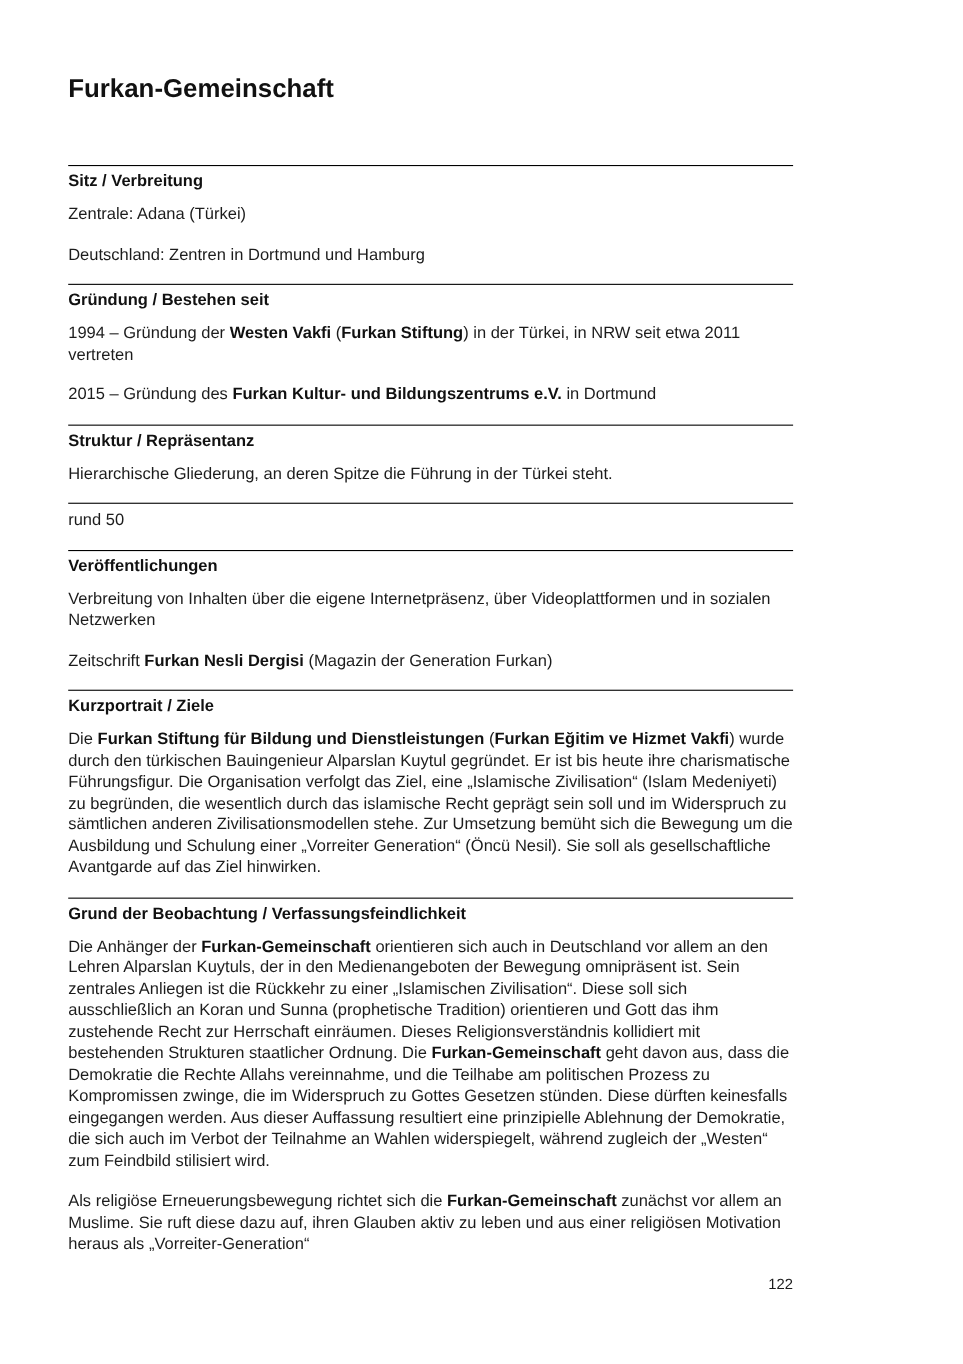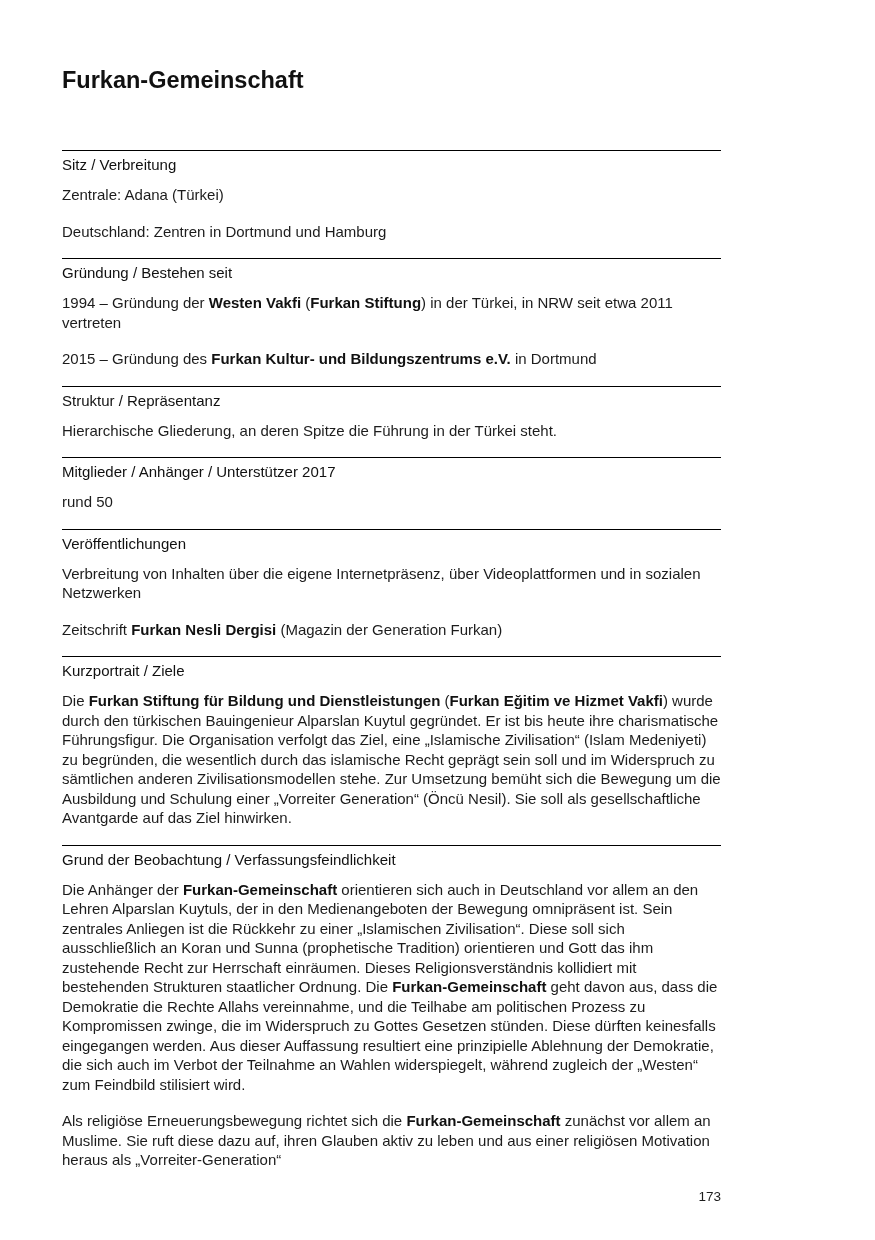--- a/index.html
+++ b/index.html
@@ -21,21 +21,21 @@
     line-height: 1.2;
     margin-bottom: 56px;
     color: #111;
   }
   section {
     border-top: 1.5px solid #000;
     padding-top: 5px;
   }
   h2 {
     font-size: 15px;
-    font-weight: normal;
+    font-weight: bold;
     line-height: 1.2;
     margin-bottom: 11px;
     color: #111;
   }
   p {
     font-size: 15px;
     line-height: 19.5px;
     margin-bottom: 17px;
     color: #1c1c1c;
   }
@@ -66,21 +66,20 @@
     <p><span>1994 – Gründung der </span><strong>Westen Vakfi</strong><span> (</span><strong>Furkan Stiftung</strong><span>) in der Türkei, in NRW seit etwa 2011 vertreten</span></p>
     <p><span>2015 – Gründung des </span><strong>Furkan Kultur- und Bildungszentrums e.V.</strong><span> in Dortmund</span></p>
   </section>
 
   <section>
     <h2>Struktur / Repräsentanz</h2>
     <p><span>Hierarchische Gliederung, an deren Spitze die Führung in der Türkei steht.</span></p>
   </section>
 
   <section>
-    <h2>Mitglieder / Anhänger / Unterstützer 2017</h2>
     <p><span>rund 50</span></p>
   </section>
 
   <section>
     <h2>Veröffentlichungen</h2>
     <p><span>Verbreitung von Inhalten über die eigene Internetpräsenz, über Videoplattformen und in sozialen Netzwerken</span></p>
     <p><span>Zeitschrift </span><strong>Furkan Nesli Dergisi</strong><span> (Magazin der Generation Furkan)</span></p>
   </section>
 
   <section>
@@ -89,16 +88,16 @@
   </section>
 
 
   <section>
     <h2>Grund der Beobachtung / Verfassungsfeindlichkeit</h2>
     <p><span>Die Anhänger der </span><strong>Furkan-Gemeinschaft</strong><span> orientieren sich auch in Deutschland vor allem an den Lehren Alparslan Kuytuls, der in den Medienangeboten der Bewegung omnipräsent ist. Sein zentrales Anliegen ist die Rückkehr zu einer „Islamischen Zivilisation“. Diese soll sich ausschließlich an Koran und Sunna (prophetische Tradition) orientieren und Gott das ihm zustehende Recht zur Herrschaft einräumen. Dieses Religionsverständnis kollidiert mit bestehenden Strukturen staatlicher Ordnung. Die </span><strong>Furkan-Gemeinschaft</strong><span> geht davon aus, dass die Demokratie die Rechte Allahs vereinnahme, und die Teilhabe am politischen Prozess zu Kompromissen zwinge, die im Widerspruch zu Gottes Gesetzen stünden. Diese dürften keinesfalls eingegangen werden. Aus dieser Auffassung resultiert eine prinzipielle Ablehnung der Demokratie, die sich auch im Verbot der Teilnahme an Wahlen widerspiegelt, während zugleich der „Westen“ zum Feindbild stilisiert wird.</span></p>
     <p><span>Als religiöse Erneuerungsbewegung richtet sich die </span><strong>Furkan-Gemeinschaft</strong><span> zunächst vor allem an Muslime. Sie ruft diese dazu auf, ihren Glauben aktiv zu leben und aus einer religiösen Motivation heraus als „Vorreiter-Generation“</span></p>
   </section>
 
   <div class="footer">
-    <span>173</span>
+    <span>122</span>
   </div>
 
 </div>
 
 </body></html>

